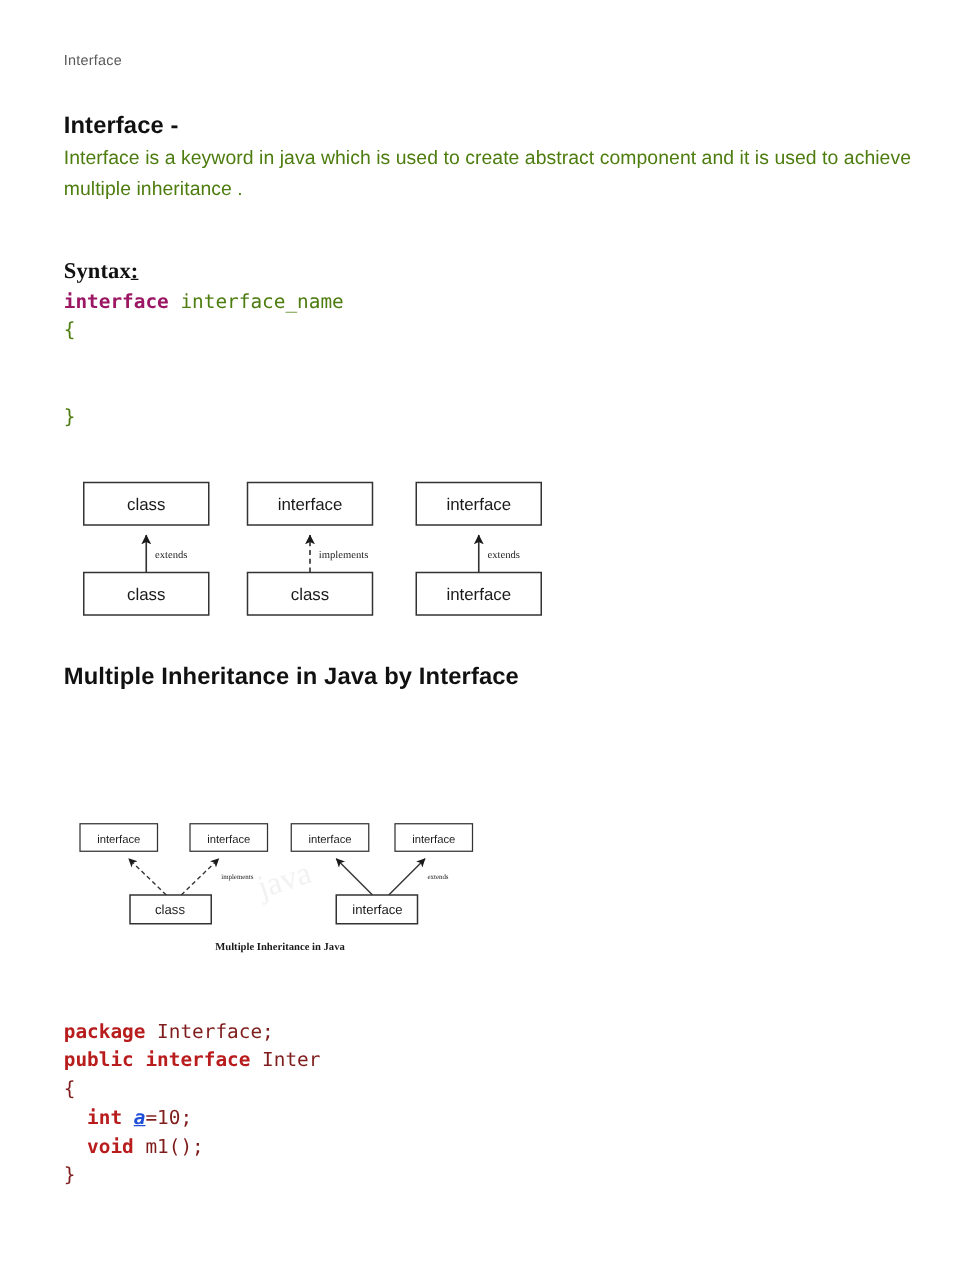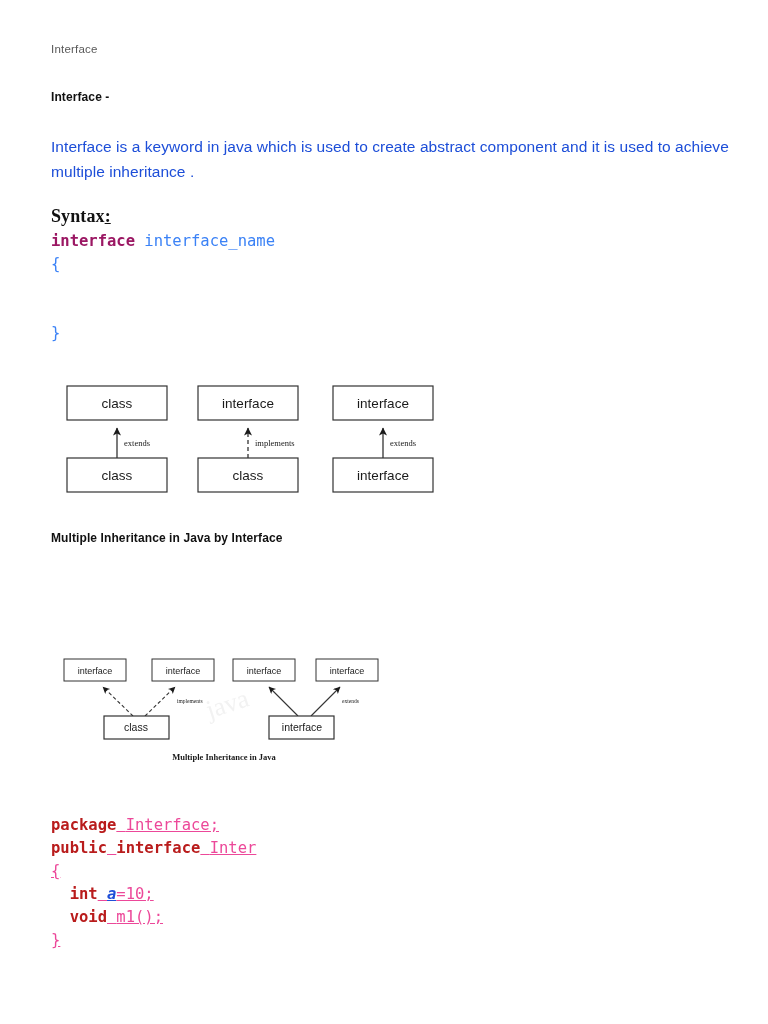--- a/index.html
+++ b/index.html
@@ -27,32 +27,31 @@
     left: 51px;
     top: 43px;
     font-size: 11.5px;
     color: #595959;
     letter-spacing: 0.2px;
   }
 
   
   .h-bold {
     position: absolute;
-    font-size: 12px;
+    font-size: 19px;
     font-weight: bold;
     color: #111111;
     letter-spacing: 0.1px;
   }
   .para {
     position: absolute;
     font-size: 15.5px;
-    color: #1d4ed8;
+    color: #4d7c0f;
     line-height: 25px;
     letter-spacing: 0.05px;
-    margin-top: 20px;
   }
 
   #intro-heading { left: 51px; top: 90px; }
   #intro-para    { left: 51px; top: 114px; width: 716px; }
 
   #syntax-label  { left: 51px; top: 206px; font-family: Liberation Serif, serif; font-size: 18px; }
   #syntax-label .u { text-decoration: underline; }
 
   #mi-heading { left: 51px; top: 531px; text-align: center; }
   #mi-para    { left: 51px; top: 553px; width: 710px; }
@@ -62,23 +61,23 @@
     position: absolute;
     font-family: "DejaVu Sans Mono", monospace;
     font-size: 15.5px;
     line-height: 23px;
     white-space: pre;
     color: #000000;
   }
   #syntax-block { left: 51px; top: 230px; }
   .kw { color: #9B1763; font-weight: bold; }
   .kw-u { color: #b91c1c; font-weight: bold; }
-  .id-u { color: #ec4899; text-decoration: underline; }
+  .id-u { color: #7f1d1d; }
   .var-u { color: #1F4FD8; font-weight: bold; font-style: italic; text-decoration: underline; }
-  .plain { color: #3b82f6; }
+  .plain { color: #4d7c0f; }
 
   
   #code-block {
     position: absolute;
     left: 51px;
     top: 814px;
     font-family: "DejaVu Sans Mono", monospace;
     font-size: 15.5px;
     line-height: 23px;
     white-space: pre;

